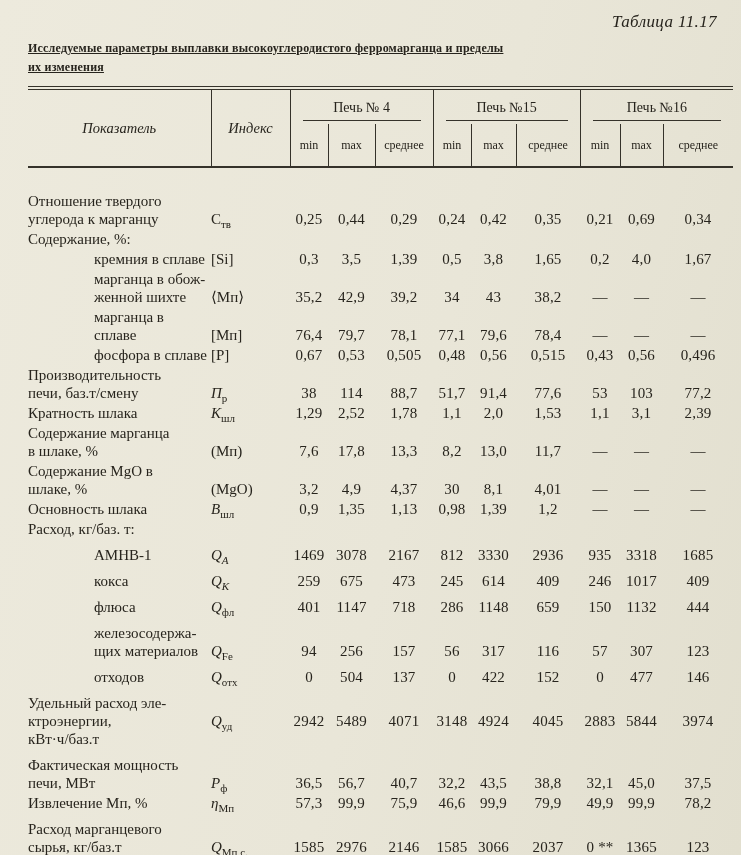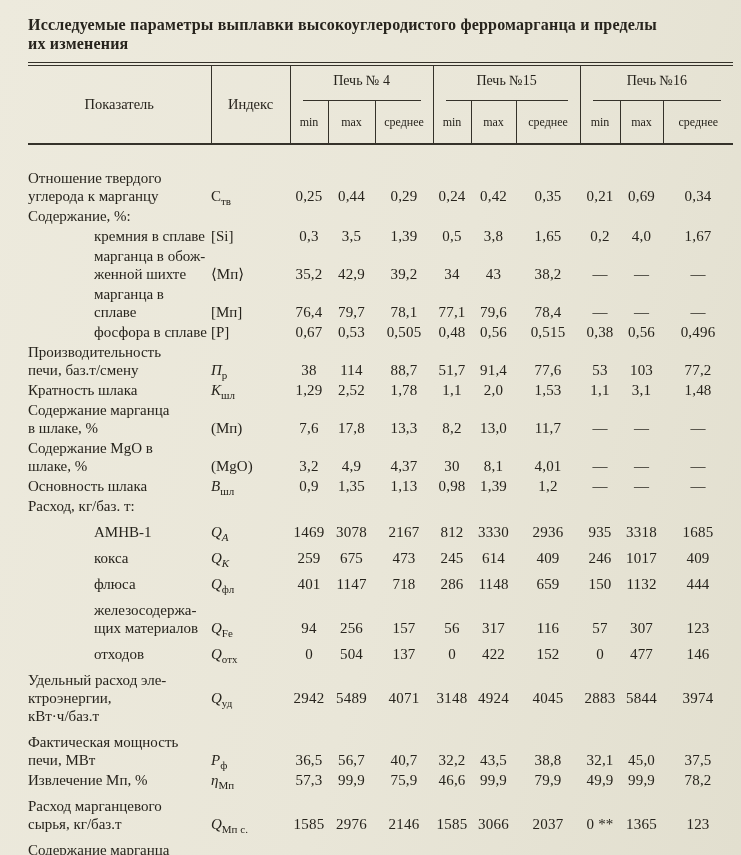--- a/index.html
+++ b/index.html
@@ -7,39 +7,39 @@
     position:relative;width:741px;height:855px;box-sizing:border-box;
     padding:8px 8px 0 28px;overflow:hidden;
     background:linear-gradient(105deg,#edeadd 0%,#e9e6d8 55%,#e2dfcf 100%);
     font-family:"Liberation Serif", serif;color:#27241d;
   }
   .table-title{
     text-align:right;font-style:italic;font-size:17px;
     padding:4px 16px 0 0;letter-spacing:0.4px;
   }
   .caption{
-    font-weight:bold;font-size:16px;line-height:19px;
-    white-space:pre-line;margin:7px 0 9px 0;letter-spacing:0.2px;
+    font-weight:bold;font-size:12px;line-height:19px;
+    white-space:pre-line;margin:7px 0 9px 0;letter-spacing:0.2px;text-decoration:underline;
   }
   table{
     border-collapse:collapse;table-layout:fixed;width:705px;
     border-top:4px double #35322a;
   }
   col.c-lbl{width:183px}col.c-idx{width:79px}
   col.c1{width:38px}col.c2{width:47px}col.c3{width:58px}
   col.c4{width:38px}col.c5{width:45px}col.c6{width:64px}
   col.c7{width:40px}col.c8{width:43px}col.c9{width:70px}
   thead th{font-weight:normal;padding:0;}
   th.hdr{
     border-right:1.4px solid #35322a;border-bottom:2.5px solid #35322a;
-    font-size:14.5px;vertical-align:middle;
+    font-size:14.5px;vertical-align:middle;font-style:italic;
   }
   th.grp{border-right:1.4px solid #35322a;vertical-align:middle;height:34px;font-size:14px;}
   th.grp.last{border-right:none;}
-  .gl{display:block;margin:0 12px;padding:7px 0 11px;border-bottom:1.5px solid #35322a;}
+  .gl{display:block;margin:0 12px;padding:7px 0 4px;border-bottom:1.5px solid #35322a;}
   .sub-row th{
     height:42px;font-size:12px;vertical-align:middle;
     border-bottom:2.5px solid #35322a;
   }
   .sub-row th.bl{border-left:1px solid #35322a;}
   .sub-row th.gsep{border-left:1.4px solid #35322a;}
   tbody td{vertical-align:bottom;font-size:15px;line-height:18px;padding:1px 0;}
   tbody tr:first-child td{padding-top:24px;}
   td.lbl{white-space:pre-line;padding-right:2px;}
   td.lbl.ind{padding-left:66px;}
@@ -47,20 +47,21 @@
   td.idx sub{font-size:11px;line-height:0;letter-spacing:0;}
   .it{font-style:italic;}
   td.val{text-align:center;letter-spacing:0.2px;}
   tr.gap td{padding-top:7px;}
   tr.vm td{vertical-align:middle;margin-left:36px;}
 </style>
 </head>
 <body>
 
 <div class="page">
+  <div class="table-title">Таблица 11.17</div>
   <div class="caption">Исследуемые параметры выплавки высокоуглеродистого ферромарганца и пределы
 их изменения</div>
 
   <table>
     <colgroup>
       <col class="c-lbl">
         <col class="c-idx">
       <col class="c1">
         <col class="c2">
         <col class="c3">
@@ -167,21 +168,21 @@
         </tr>
         <tr>
           <td class="lbl ind">фосфора в сплаве</td>
           <td class="idx"><span>[Р]</span></td>
           <td class="val">0,67</td>
           <td class="val">0,53</td>
           <td class="val">0,505</td>
           <td class="val">0,48</td>
           <td class="val">0,56</td>
           <td class="val">0,515</td>
-          <td class="val">0,38</td>
+          <td class="val">0,43</td>
           <td class="val">0,56</td>
           <td class="val">0,496</td>
         </tr>
         <tr>
           <td class="lbl">Производительность
 печи, баз.т/смену</td>
           <td class="idx"><span class="it">П</span><sub>р</sub></td>
           <td class="val">38</td>
           <td class="val">114</td>
           <td class="val">88,7</td>
@@ -196,21 +197,21 @@
           <td class="lbl">Кратность шлака</td>
           <td class="idx"><span class="it">К</span><sub>шл</sub></td>
           <td class="val">1,29</td>
           <td class="val">2,52</td>
           <td class="val">1,78</td>
           <td class="val">1,1</td>
           <td class="val">2,0</td>
           <td class="val">1,53</td>
           <td class="val">1,1</td>
           <td class="val">3,1</td>
-          <td class="val">1,48</td>
+          <td class="val">2,39</td>
         </tr>
         <tr>
           <td class="lbl">Содержание марганца
 в шлаке, %</td>
           <td class="idx"><span>(Мп)</span></td>
           <td class="val">7,6</td>
           <td class="val">17,8</td>
           <td class="val">13,3</td>
           <td class="val">8,2</td>
           <td class="val">13,0</td>

